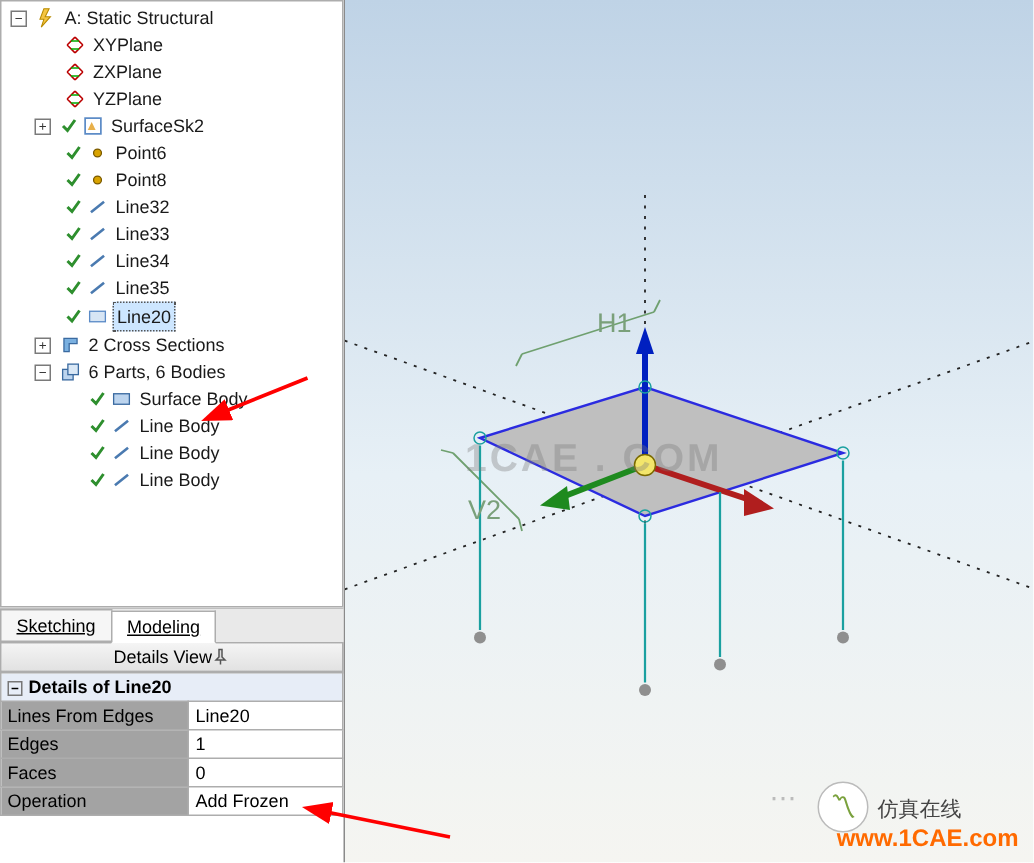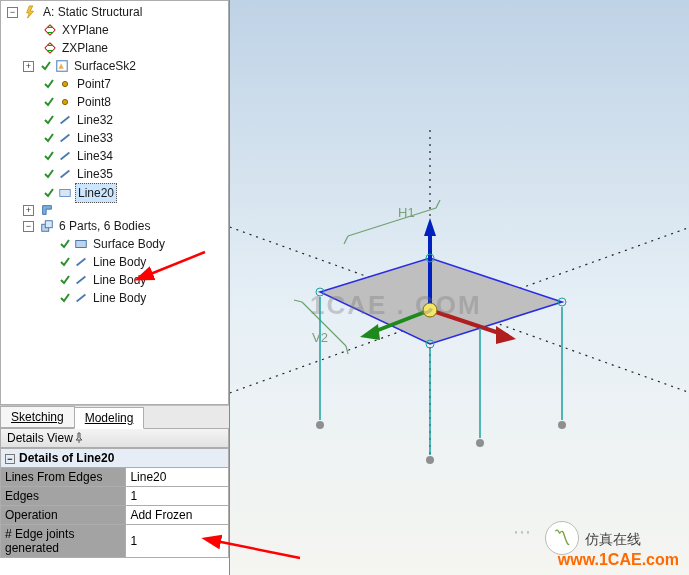--- a/index.html
+++ b/index.html
@@ -13,33 +13,33 @@
   .tree li .row { display: flex; align-items: center; gap: 3px; }
   .toggle { width: 11px; height: 11px; border: 1px solid #7a7a7a; display: inline-flex; align-items: center; justify-content: center; font-size: 9px; line-height: 9px; color: #333; background: #fff; margin-right: 3px; cursor: pointer; }
   .toggle.empty { border: none; width: 14px; }
   .ico { width: 14px; height: 14px; display: inline-block; }
   .chk { width: 12px; height: 12px; }
   .label { color: #1a1a1a; cursor: default; padding: 0 2px; }
   .label.sel { background: #cde6ff; border: 1px dotted #555; }
   .tabs { display: flex; background: #e9e9e9; border-top: 1px solid #c0c0c0; }
   .tab { padding: 3px 10px; border: 1px solid #adadad; background: #f6f6f6; margin-right: -1px; cursor: pointer; text-decoration: underline; }
   .tab.active { background: #fff; border-bottom: 1px solid #fff; position: relative; top: 1px; }
-  .details-title { background: linear-gradient(#f4f4f4, #e2e2e2); border: 1px solid #adadad; padding: 2px 6px; font-size: 12px; display: flex; justify-content: flex-start; align-items: center; }
+  .details-title { background: linear-gradient(#f4f4f4, #e2e2e2); border: 1px solid #adadad; padding: 2px 6px; font-size: 12px; display: flex; justify-content: center; align-items: center; }
   .pin { width: 12px; height: 12px; }
   .details-table { width: 100%; border-collapse: collapse; }
   .details-table th, .details-table td { border: 1px solid #adadad; padding: 2px 4px; text-align: left; font-weight: normal; }
   .details-table th.section { background: #e7edf7; font-weight: bold; }
   .details-table td.key { background: #a3a3a3; width: 55%; }
   .details-table td.val { background: #fff; }
   .details-table td.val.highlight { background: #fff; }
   .details-box { overflow-y:auto; }
 
   .viewport { flex: 1; position: relative; background: linear-gradient(#bfd3e6 0%, #e7f0f6 55%, #f5f5f1 100%); overflow: hidden; }
   .watermark { position: absolute; color: rgba(120,120,120,0.35); font-size: 26px; font-weight: bold; letter-spacing: 2px; }
-  .dim-label { position: absolute; color: #7aa07a; font-size: 13px; }
+  .dim-label { position: absolute; color: #7aa07a; font-size: 18px; }
 
   
   .annot { position: absolute; top: 0; left: 0; pointer-events: none; }
 
   .footer-wm { position: absolute; bottom: 6px; right: 10px; color: #ff6a00; font-size: 16px; font-weight: bold; margin-left: 25px; }
   .footer-brand { position: absolute; bottom: 26px; right: 48px; color: #444; font-size: 14px; }
   .brand-circle { position: absolute; bottom: 20px; right: 110px; width: 34px; height: 34px; border-radius: 50%; background: #fff; border: 1px solid #bbb; display:flex; align-items:center; justify-content:center; font-size:18px; color:#7aa13d;}
   .dots { position:absolute; bottom:32px; right:154px; color:#bbb; letter-spacing:4px; font-size:18px;}
 
   
@@ -78,43 +78,53 @@
               <li id="pl1">
                 <div class="row">
                   <span class="toggle empty"></span>
   <svg class="ico" viewBox="0 0 16 16">
                     <path d="M2 8 L8 2 M8 2 L14 8 M2 8 L8 14 M14 8 L8 14" stroke="#b00" stroke-width="1.2" fill="none"></path>
                     <path d="M5 5 L11 5 M5 11 L11 11" stroke="#0a0" stroke-width="1.2"></path>
                   </svg>
   <span class="label">ZXPlane</span>
                 </div>
               </li>
+              <li id="pl2">
+                <div class="row">
+                  <span class="toggle empty"></span>
+  <svg class="ico" viewBox="0 0 16 16">
+                    <path d="M2 8 L8 2 M8 2 L14 8 M2 8 L8 14 M14 8 L8 14" stroke="#b00" stroke-width="1.2" fill="none"></path>
+                    <path d="M5 5 L11 5 M5 11 L11 11" stroke="#0a0" stroke-width="1.2"></path>
+                  </svg>
+  <span class="label">YZPlane</span>
+                </div>
+              </li>
             <li>
                 <div class="row">
               <span class="toggle">+</span>
               <svg class="chk" viewBox="0 0 12 12">
                     <path d="M2 6 L5 9 L10 2" stroke="#2e8f2e" stroke-width="2" fill="none"></path>
                   </svg>
               <svg class="ico" viewBox="0 0 16 16">
                     <rect x="2" y="2" width="12" height="12" fill="none" stroke="#5a8ac6" stroke-width="1.3"></rect>
                     <path d="M4 11 L7 5 L10 11 Z" fill="#e8b04a"></path>
                   </svg>
               <span class="label">SurfaceSk2</span>
             </div>
               </li>
-              <li id="pt2">
+              <li id="pt1">
                 <div class="row">
                   <span class="toggle empty"></span>
   <svg class="chk" viewBox="0 0 12 12">
                     <path d="M2 6 L5 9 L10 2" stroke="#2e8f2e" stroke-width="2" fill="none"></path>
                   </svg>
   <svg class="ico" viewBox="0 0 16 16">
                     <circle cx="8" cy="8" r="3" fill="#d9a300" stroke="#7a5a00"></circle>
                   </svg>
-  <span class="label">Point7</span>
+  <span class="label">Point6</span>
                 </div>
               </li>
               <li id="pt3">
                 <div class="row">
                   <span class="toggle empty"></span>
   <svg class="chk" viewBox="0 0 12 12">
                     <path d="M2 6 L5 9 L10 2" stroke="#2e8f2e" stroke-width="2" fill="none"></path>
                   </svg>
   <svg class="ico" viewBox="0 0 16 16">
                     <circle cx="8" cy="8" r="3" fill="#d9a300" stroke="#7a5a00"></circle>
@@ -181,20 +191,21 @@
                   </svg>
               <span class="label sel">Line20</span>
             </div>
               </li>
             <li>
                 <div class="row">
               <span class="toggle">+</span>
               <svg class="ico" viewBox="0 0 16 16">
                     <path d="M3 13 L3 3 L13 3 L13 7 L7 7 L7 13 Z" fill="#7ab0e0" stroke="#3a6aa0"></path>
                   </svg>
+              <span class="label">2 Cross Sections</span>
             </div>
               </li>
             <li>
                 <div class="row">
               <span class="toggle">−</span>
               <svg class="ico" viewBox="0 0 16 16">
                     <rect x="2" y="6" width="8" height="8" fill="#bcd4ee" stroke="#3a6aa0"></rect>
                     <rect x="6" y="2" width="8" height="8" fill="#dae8f6" stroke="#3a6aa0"></rect>
                   </svg>
               <span class="label">6 Parts, 6 Bodies</span>
@@ -274,26 +285,26 @@
           <tbody id="details-rows">
             <tr>
               <td class="key">Lines From Edges</td>
   <td class="val">Line20</td>
             </tr>
             <tr>
               <td class="key">Edges</td>
   <td class="val">1</td>
             </tr>
             <tr>
+              <td class="key">Faces</td>
+  <td class="val">0</td>
+            </tr>
+            <tr>
               <td class="key">Operation</td>
   <td class="val highlight">Add Frozen</td>
-            </tr>
-            <tr>
-              <td class="key"># Edge joints generated</td>
-  <td class="val">1</td>
             </tr>
           </tbody>
       </table>
     </div>
   </div>
 
   <div class="viewport">
     <svg width="459" height="575" style="position:absolute;top:0;left:0">
 
       <line x1="-20" y1="220" x2="480" y2="400" stroke="#222" stroke-width="1.2" stroke-dasharray="2,5"></line>

